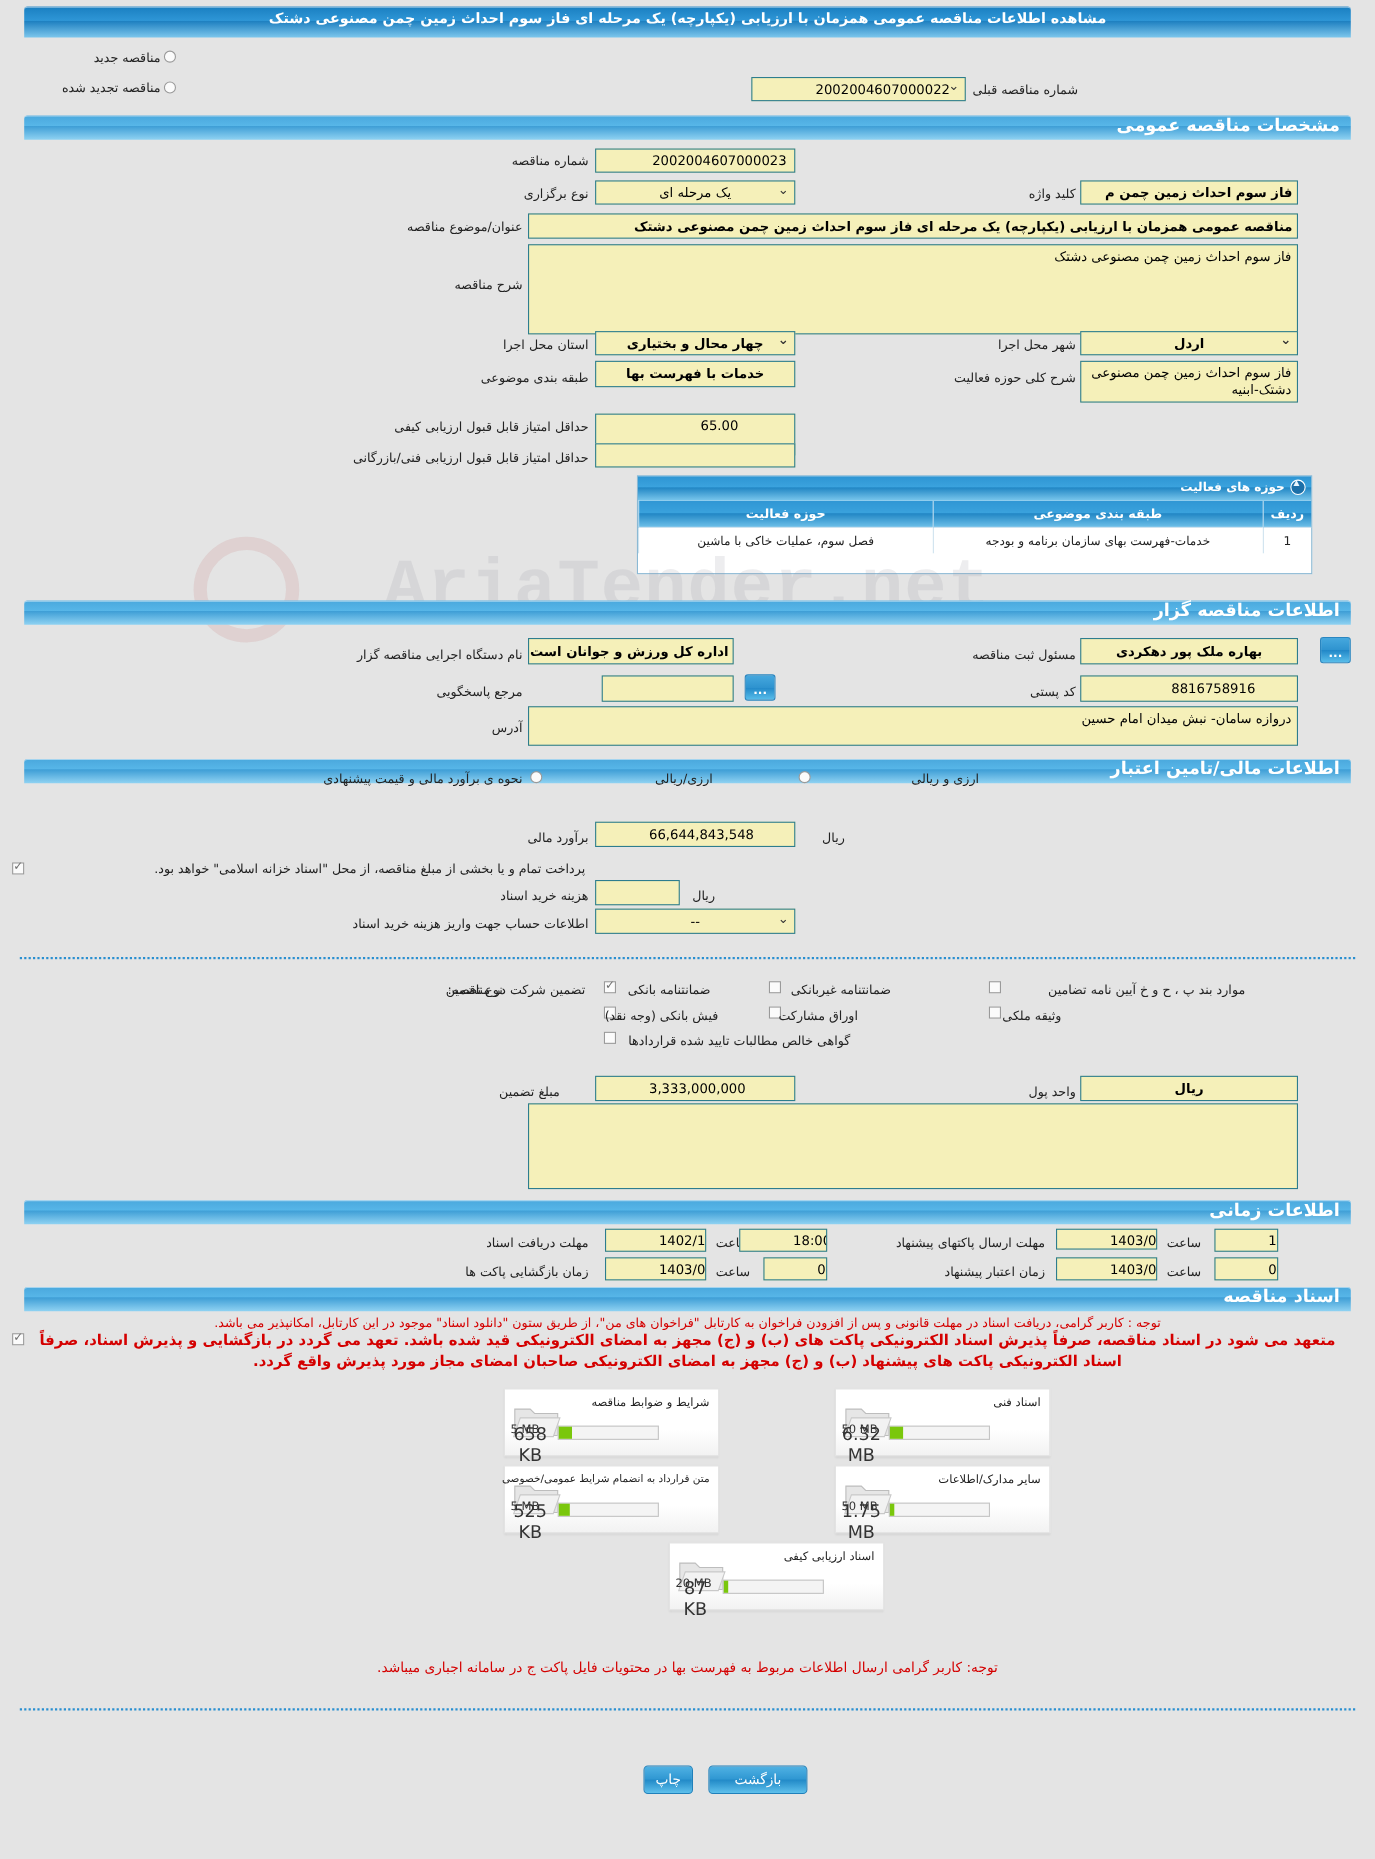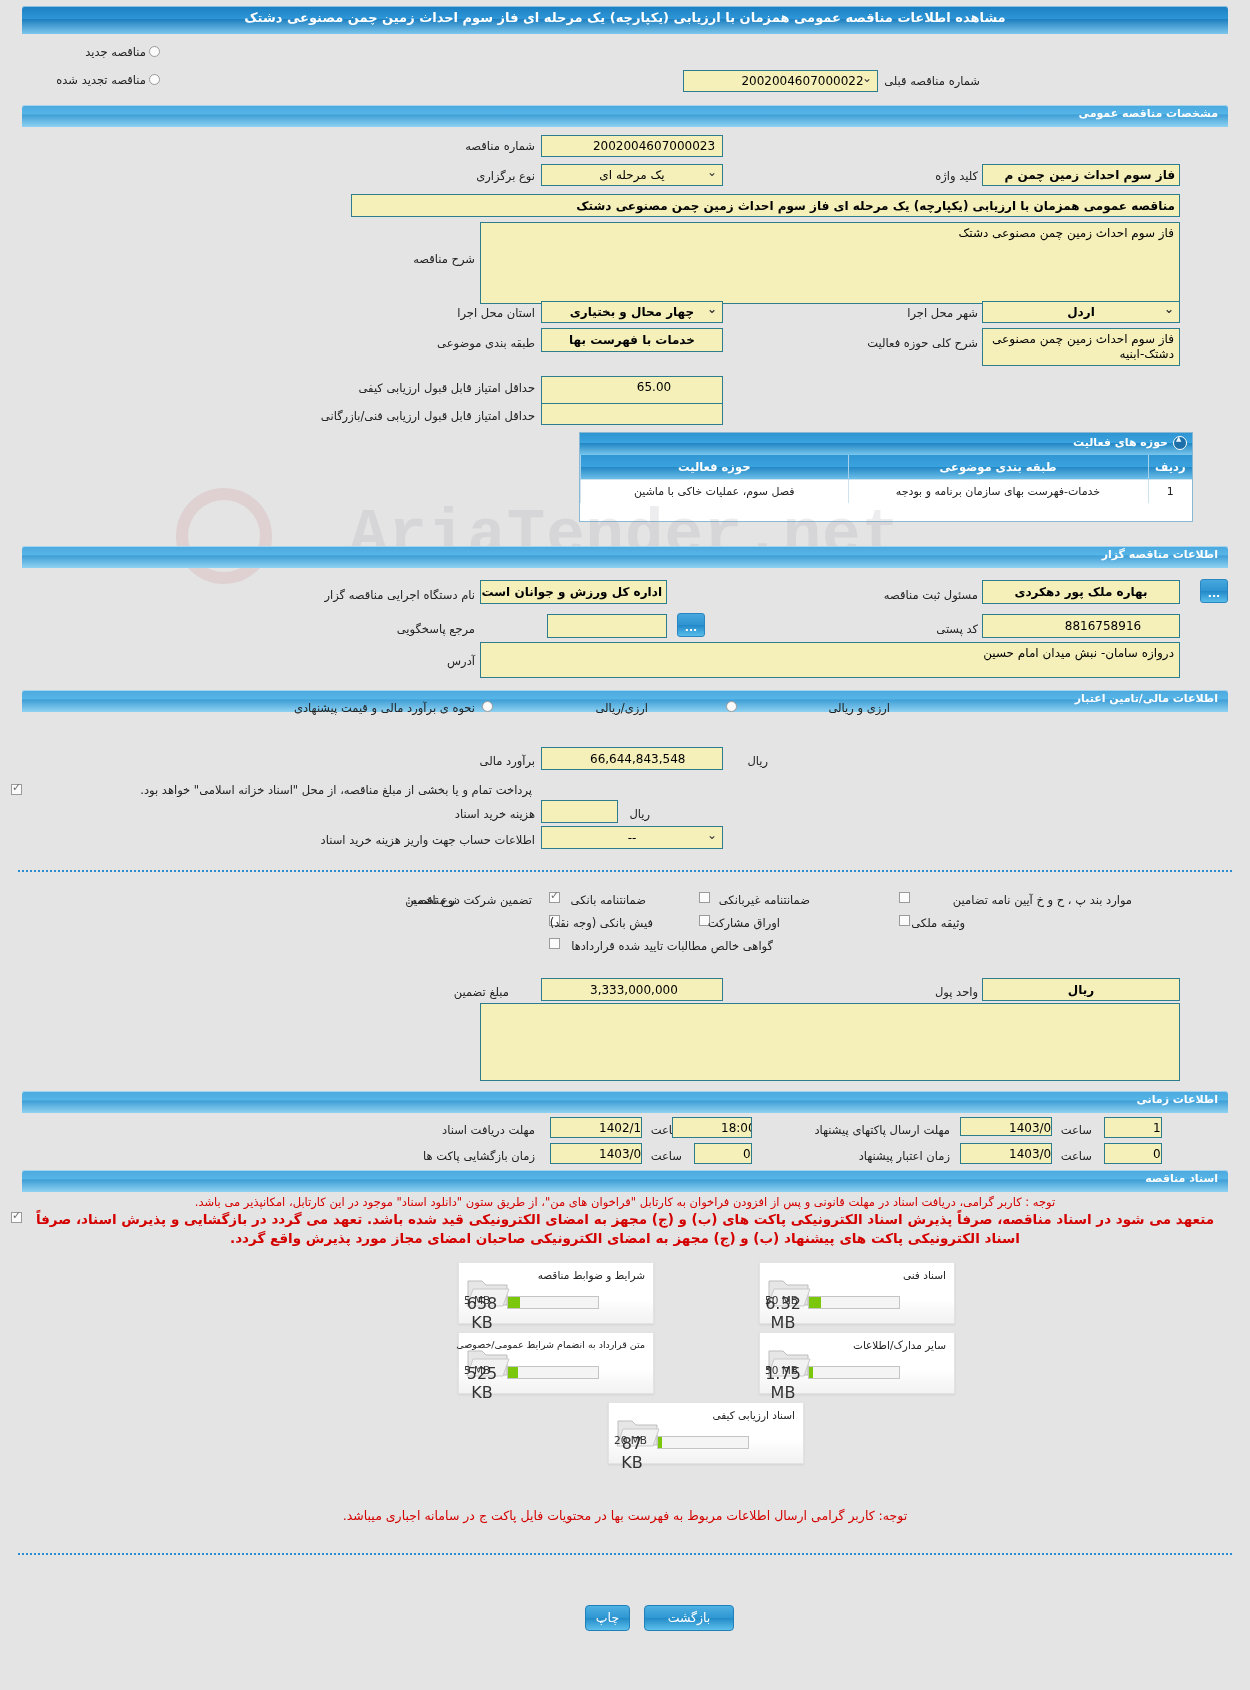--- a/index.html
+++ b/index.html
@@ -13,21 +13,21 @@
   }
   .page { position: relative; width: 1250px; height: 1690px; overflow: hidden; }
 
   
   .bar {
     position: absolute;
     height: 22px;
     background: linear-gradient(to bottom, #4aa8dd 0%, #57b6e8 42%, #3e9ed6 44%, #8fd2f2 100%);
     border-radius: 3px 3px 0 0;
     color: #ffffff;
-    font-size: 11px;
+    font-size: 16px;
     font-weight: bold;
     line-height: 13px;
     padding: 2px 10px 0 10px;
     text-align: right;
     box-shadow: inset 0 1px 0 rgba(255,255,255,.5);
   }
   .bar.title {
     background: linear-gradient(to bottom, #1a7fc1 0%, #2e96d6 45%, #1d7fc0 47%, #7cc6ec 100%);
     font-size: 13px;
     height: 28px;
@@ -245,21 +245,21 @@
   <div class="lbl" style="right:715px; top:139px;">شماره مناقصه</div>
   <div class="fld ltr" style="right:527px; top:135px; width:182px; height:22px; line-height:19px;">2002004607000023</div>
 
   <div class="lbl" style="right:715px; top:169px;">نوع برگزاری</div>
   <div class="fld sel" style="right:527px; top:164px; width:182px; height:22px; line-height:19px;">یک مرحله ای</div>
 
   <div class="lbl" style="right:272px; top:169px;">کلید واژه</div>
   <div class="fld bold" style="right:70px; top:164px; width:198px; height:22px; line-height:19px; text-align:right;">فاز سوم احداث زمین چمن م</div>
 
   <div class="lbl" style="right:775px; top:199px;">عنوان/موضوع مناقصه</div>
-  <div class="fld bold" style="right:70px; top:194px; width:829px; height:23px; line-height:20px; text-align:right;">مناقصه عمومی همزمان با ارزیابی (یکپارچه) یک مرحله ای فاز سوم احداث زمین چمن مصنوعی دشتک</div>
+  <div class="fld bold" style="right:70px; top:194px; width:700px; height:23px; line-height:20px; text-align:right;">مناقصه عمومی همزمان با ارزیابی (یکپارچه) یک مرحله ای فاز سوم احداث زمین چمن مصنوعی دشتک</div>
 
   <div class="lbl" style="right:775px; top:252px;">شرح مناقصه</div>
   <div class="fld area" style="right:70px; top:222px; width:700px; height:82px;">فاز سوم احداث زمین چمن مصنوعی دشتک</div>
 
   <div class="lbl" style="right:715px; top:306px;">استان محل اجرا</div>
   <div class="fld sel bold" style="right:527px; top:301px; width:182px; height:22px; line-height:19px;">چهار محال و بختیاری</div>
 
   <div class="lbl" style="right:272px; top:306px;">شهر محل اجرا</div>
   <div class="fld sel bold" style="right:70px; top:301px; width:198px; height:22px; line-height:19px;">اردل</div>
 

